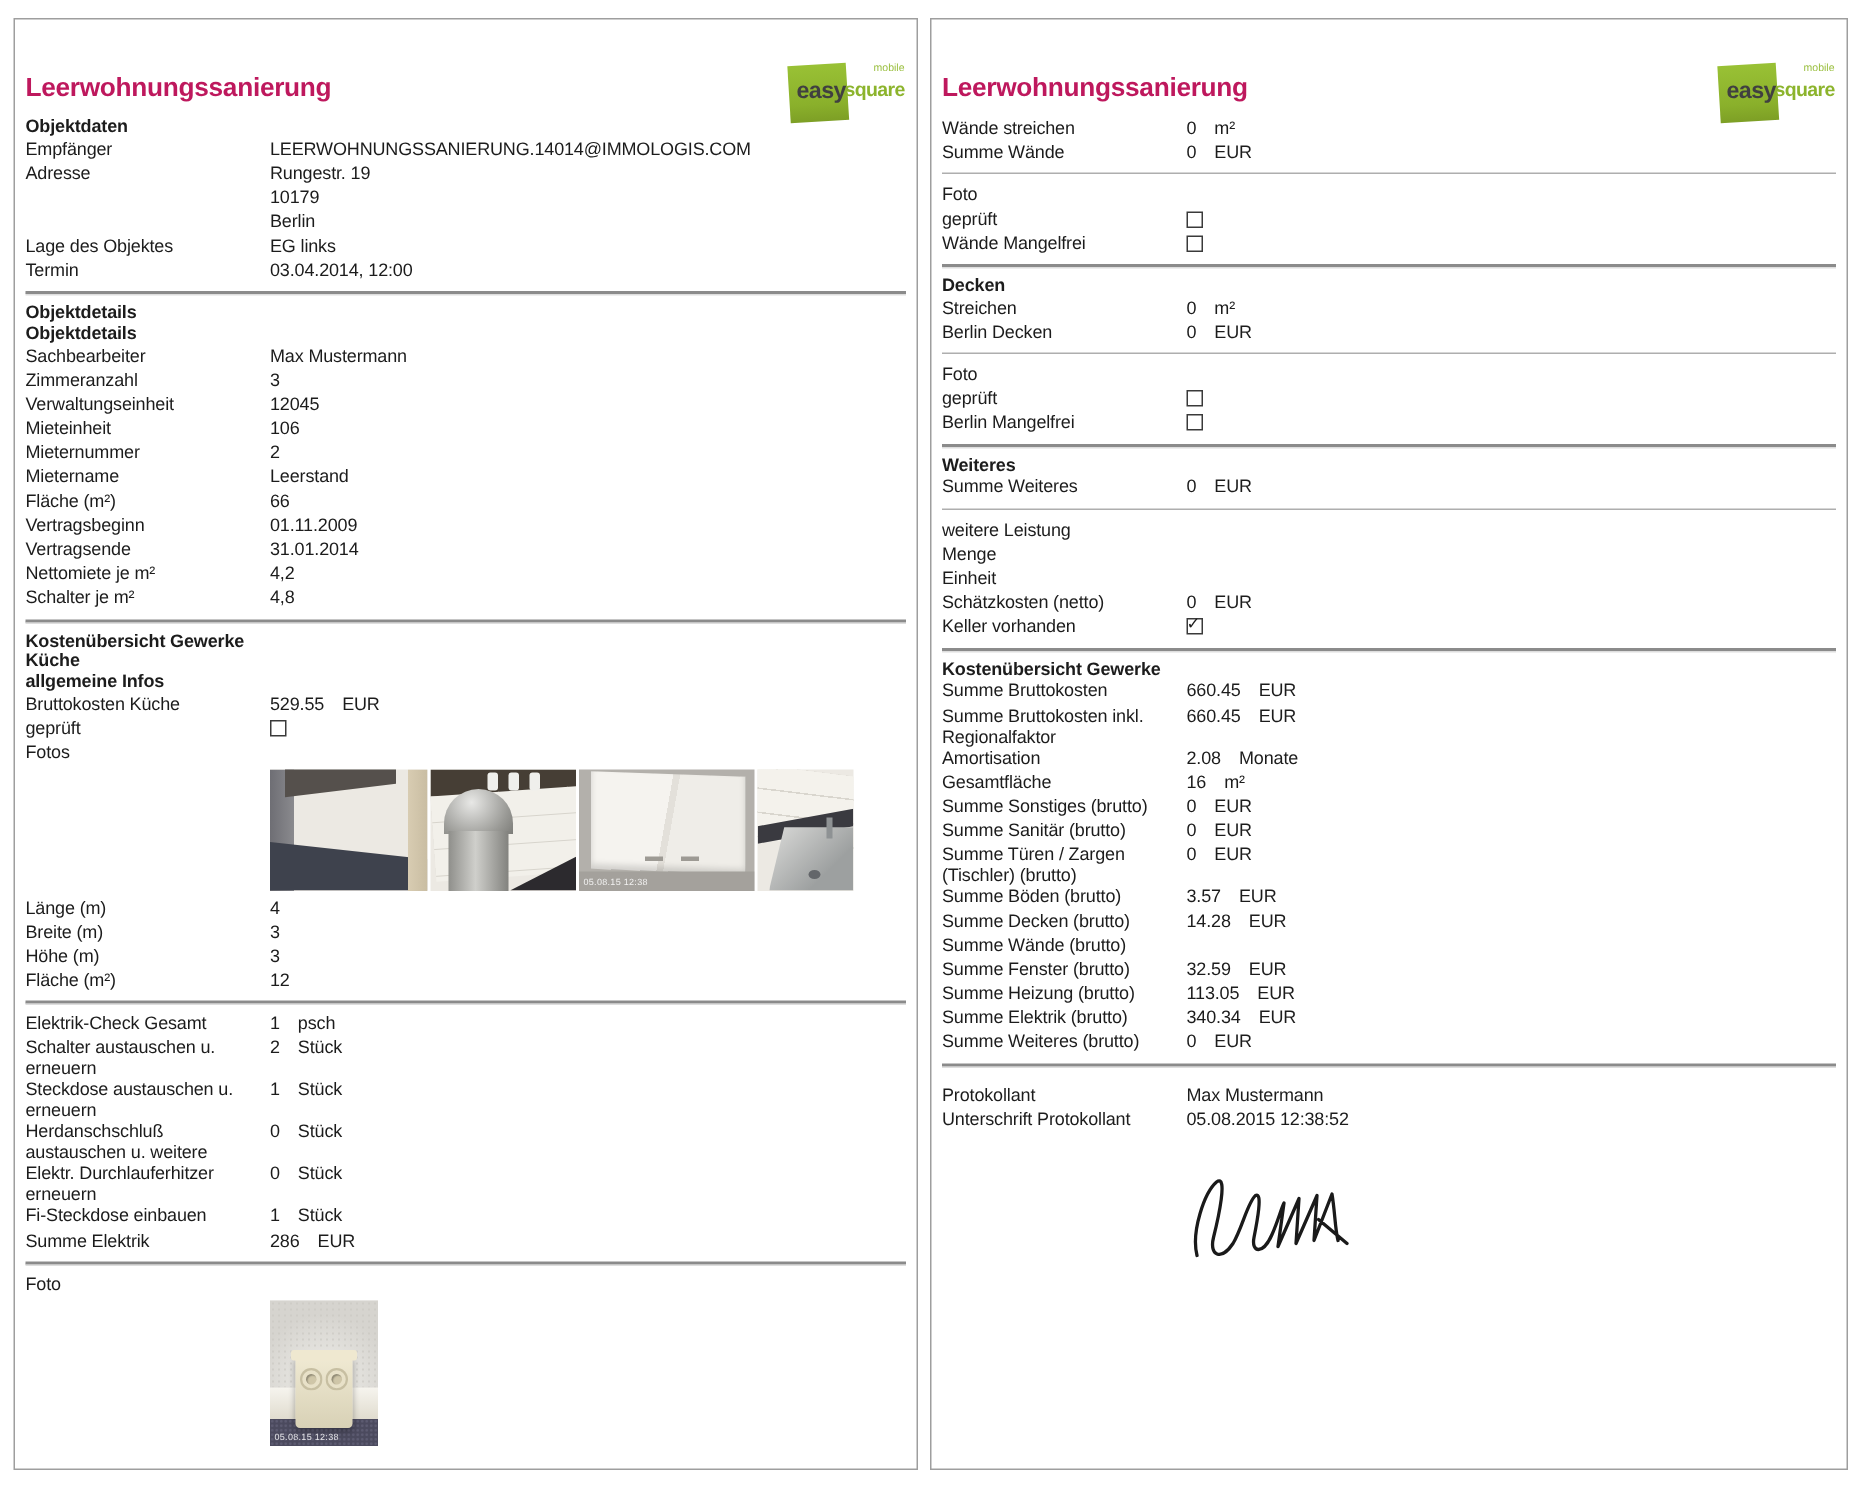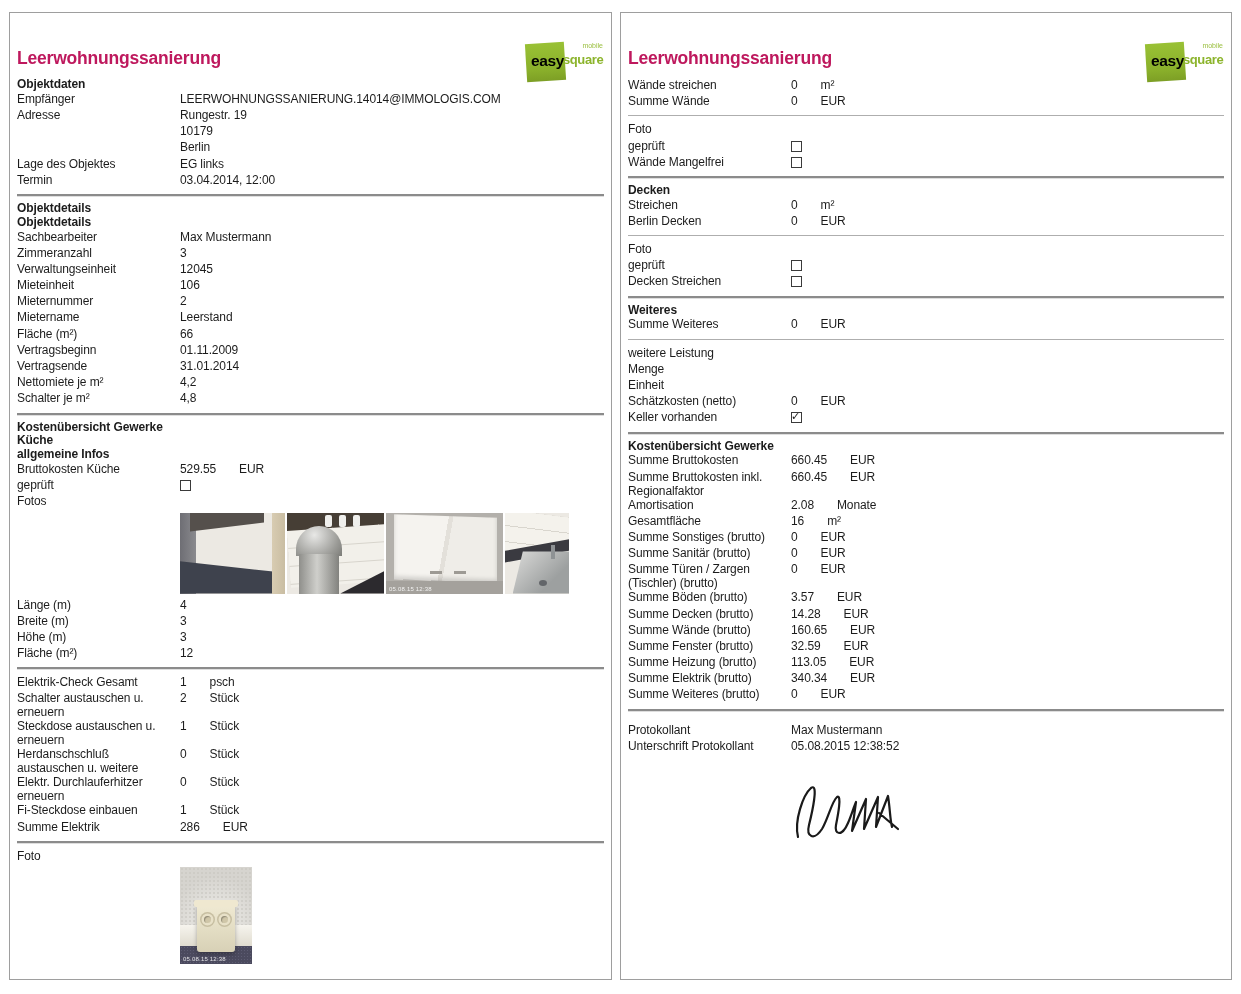--- a/index.html
+++ b/index.html
@@ -2,31 +2,31 @@
 <html><head>
 <meta charset="utf-8">
 <style>
   html,body{margin:0;padding:0;background:#fff;}
   body{width:1241px;height:994px;position:relative;font-family:"Liberation Sans",sans-serif;color:#1c1c1c;}
   .page{position:absolute;background:#fff;border:1px solid #9e9e9e;box-sizing:border-box;padding:34px 7px 10px 7px;}
   .title{font-size:17.5px;line-height:22px;font-weight:bold;margin:0 0 9px 0;letter-spacing:-.2px;color:#be185d;}
   .row{display:flex;min-height:16.2px;align-items:flex-start;font-size:12px;line-height:14px;letter-spacing:-.1px;}
   .lab{width:163px;padding-right:4px;box-sizing:border-box;flex:0 0 163px;}
   .val{flex:1;white-space:nowrap;}
-  .unit{margin-left:23px;}
+  .unit{margin-left:12px;}
   .hd{font-weight:bold;font-size:12px;line-height:13.8px;letter-spacing:-.1px;}
   .sep{border-top:1.5px solid #aeaeae;height:0;margin:5px 0 6px 0;}
   .sep2{border-top:2px solid #8b8b8b;box-shadow:0 1px 0 #dedede;height:0;margin:5px 0 6px 0;}
   .gap{height:6px;}
   .cb{width:9px;height:9px;border:1.5px solid #3a3a3a;margin-top:2px;position:relative;background:#fff;}
   .cb.checked:after{content:attr(data-glyph);position:absolute;left:-1px;top:-4px;font-size:11px;color:#1c1c1c;}
   
   .logo{position:absolute;top:26px;right:7px;width:78px;height:44px;}
   .logo-sq{position:absolute;left:0;top:4px;width:39px;height:38px;background:linear-gradient(180deg,#99c135 0%,#8ab02b 70%,#7d9f25 100%);transform:rotate(-3.5deg);}
-  .logo-easy{position:absolute;left:5px;top:13px;color:#000000;font-weight:bold;font-size:15.5px;letter-spacing:-.4px;}
+  .logo-easy{position:absolute;left:5px;top:13px;color:#404040;font-weight:bold;font-size:15.5px;letter-spacing:-.4px;}
   .logo-square{position:absolute;left:37px;top:13px;color:#8cb42c;font-weight:bold;font-size:13px;letter-spacing:-.4px;}
   .logo-mobile{position:absolute;right:1px;top:3px;color:#9abf3f;font-size:7px;}
   
   .photos{display:flex;gap:2px;margin:2px 0 4px 163px;height:81px;}
   .ph{position:relative;overflow:hidden;background:#ece9e3;flex:0 0 auto;}
   .ph1{width:105px}.ph2{width:97px}.ph3{width:117px}.ph4{width:64px}
   .ph .abs{position:absolute;}
   
   .p1-left{left:0;top:0;width:16px;height:100%;background:linear-gradient(90deg,#6e6e74,#8a8a8e);}
   .p1-top{left:10px;top:-6px;width:70%;height:20px;background:#55504c;transform:skewY(-7deg);}
@@ -306,21 +306,21 @@
       <div class="sep"></div>
       <div class="row">
         <div class="lab">Foto</div>
         <div class="val"><span></span></div>
       </div>
       <div class="row">
         <div class="lab">geprüft</div>
         <div class="cb" role="checkbox" aria-checked="false"></div>
       </div>
       <div class="row">
-        <div class="lab">Decken Streichen</div>
+        <div class="lab">Berlin Mangelfrei</div>
         <div class="cb" role="checkbox" aria-checked="false"></div>
       </div>
       <div class="sep2"></div>
       <div class="hd">Weiteres</div>
       <div class="row">
         <div class="lab">Summe Weiteres</div>
         <div class="val"><span>0</span><span class="unit">EUR</span></div>
       </div>
       <div class="sep"></div>
       <div class="row">
@@ -376,21 +376,20 @@
       <div class="row">
         <div class="lab">Summe Böden (brutto)</div>
         <div class="val"><span>3.57</span><span class="unit">EUR</span></div>
       </div>
       <div class="row">
         <div class="lab">Summe Decken (brutto)</div>
         <div class="val"><span>14.28</span><span class="unit">EUR</span></div>
       </div>
       <div class="row">
         <div class="lab">Summe Wände (brutto)</div>
-        <div class="val"><span>160.65</span><span class="unit">EUR</span></div>
       </div>
       <div class="row">
         <div class="lab">Summe Fenster (brutto)</div>
         <div class="val"><span>32.59</span><span class="unit">EUR</span></div>
       </div>
       <div class="row">
         <div class="lab">Summe Heizung (brutto)</div>
         <div class="val"><span>113.05</span><span class="unit">EUR</span></div>
       </div>
       <div class="row">

